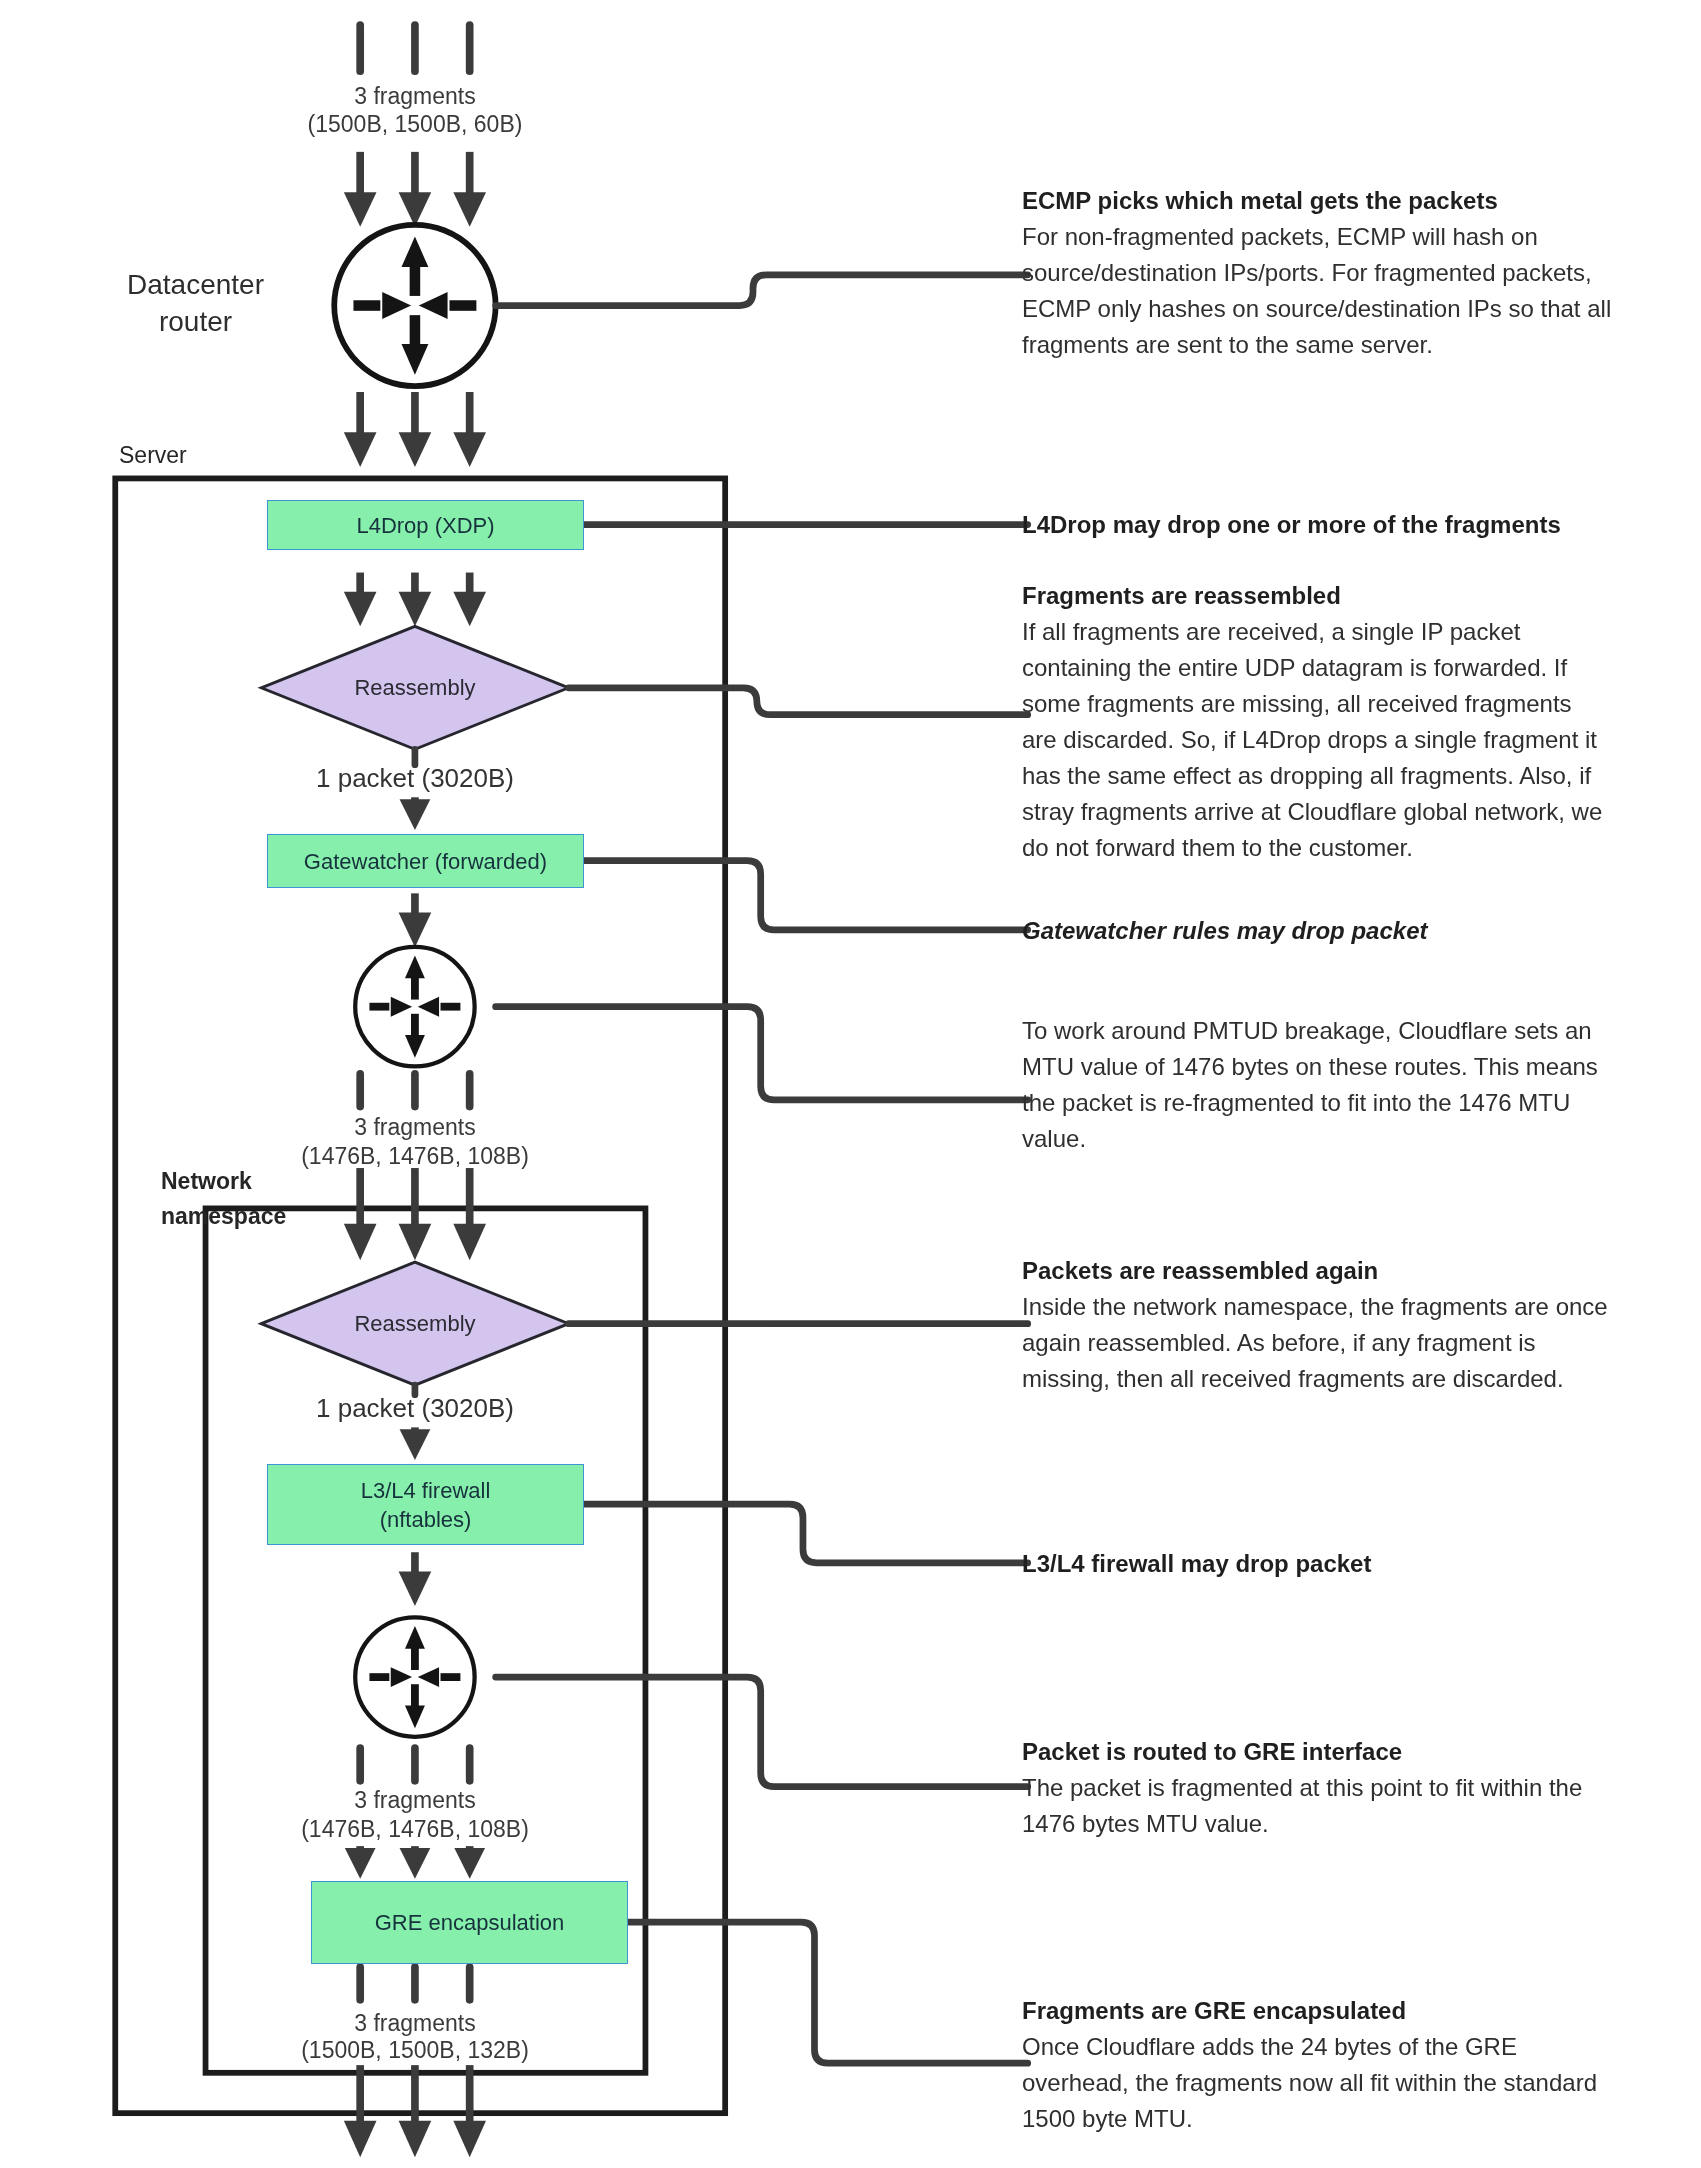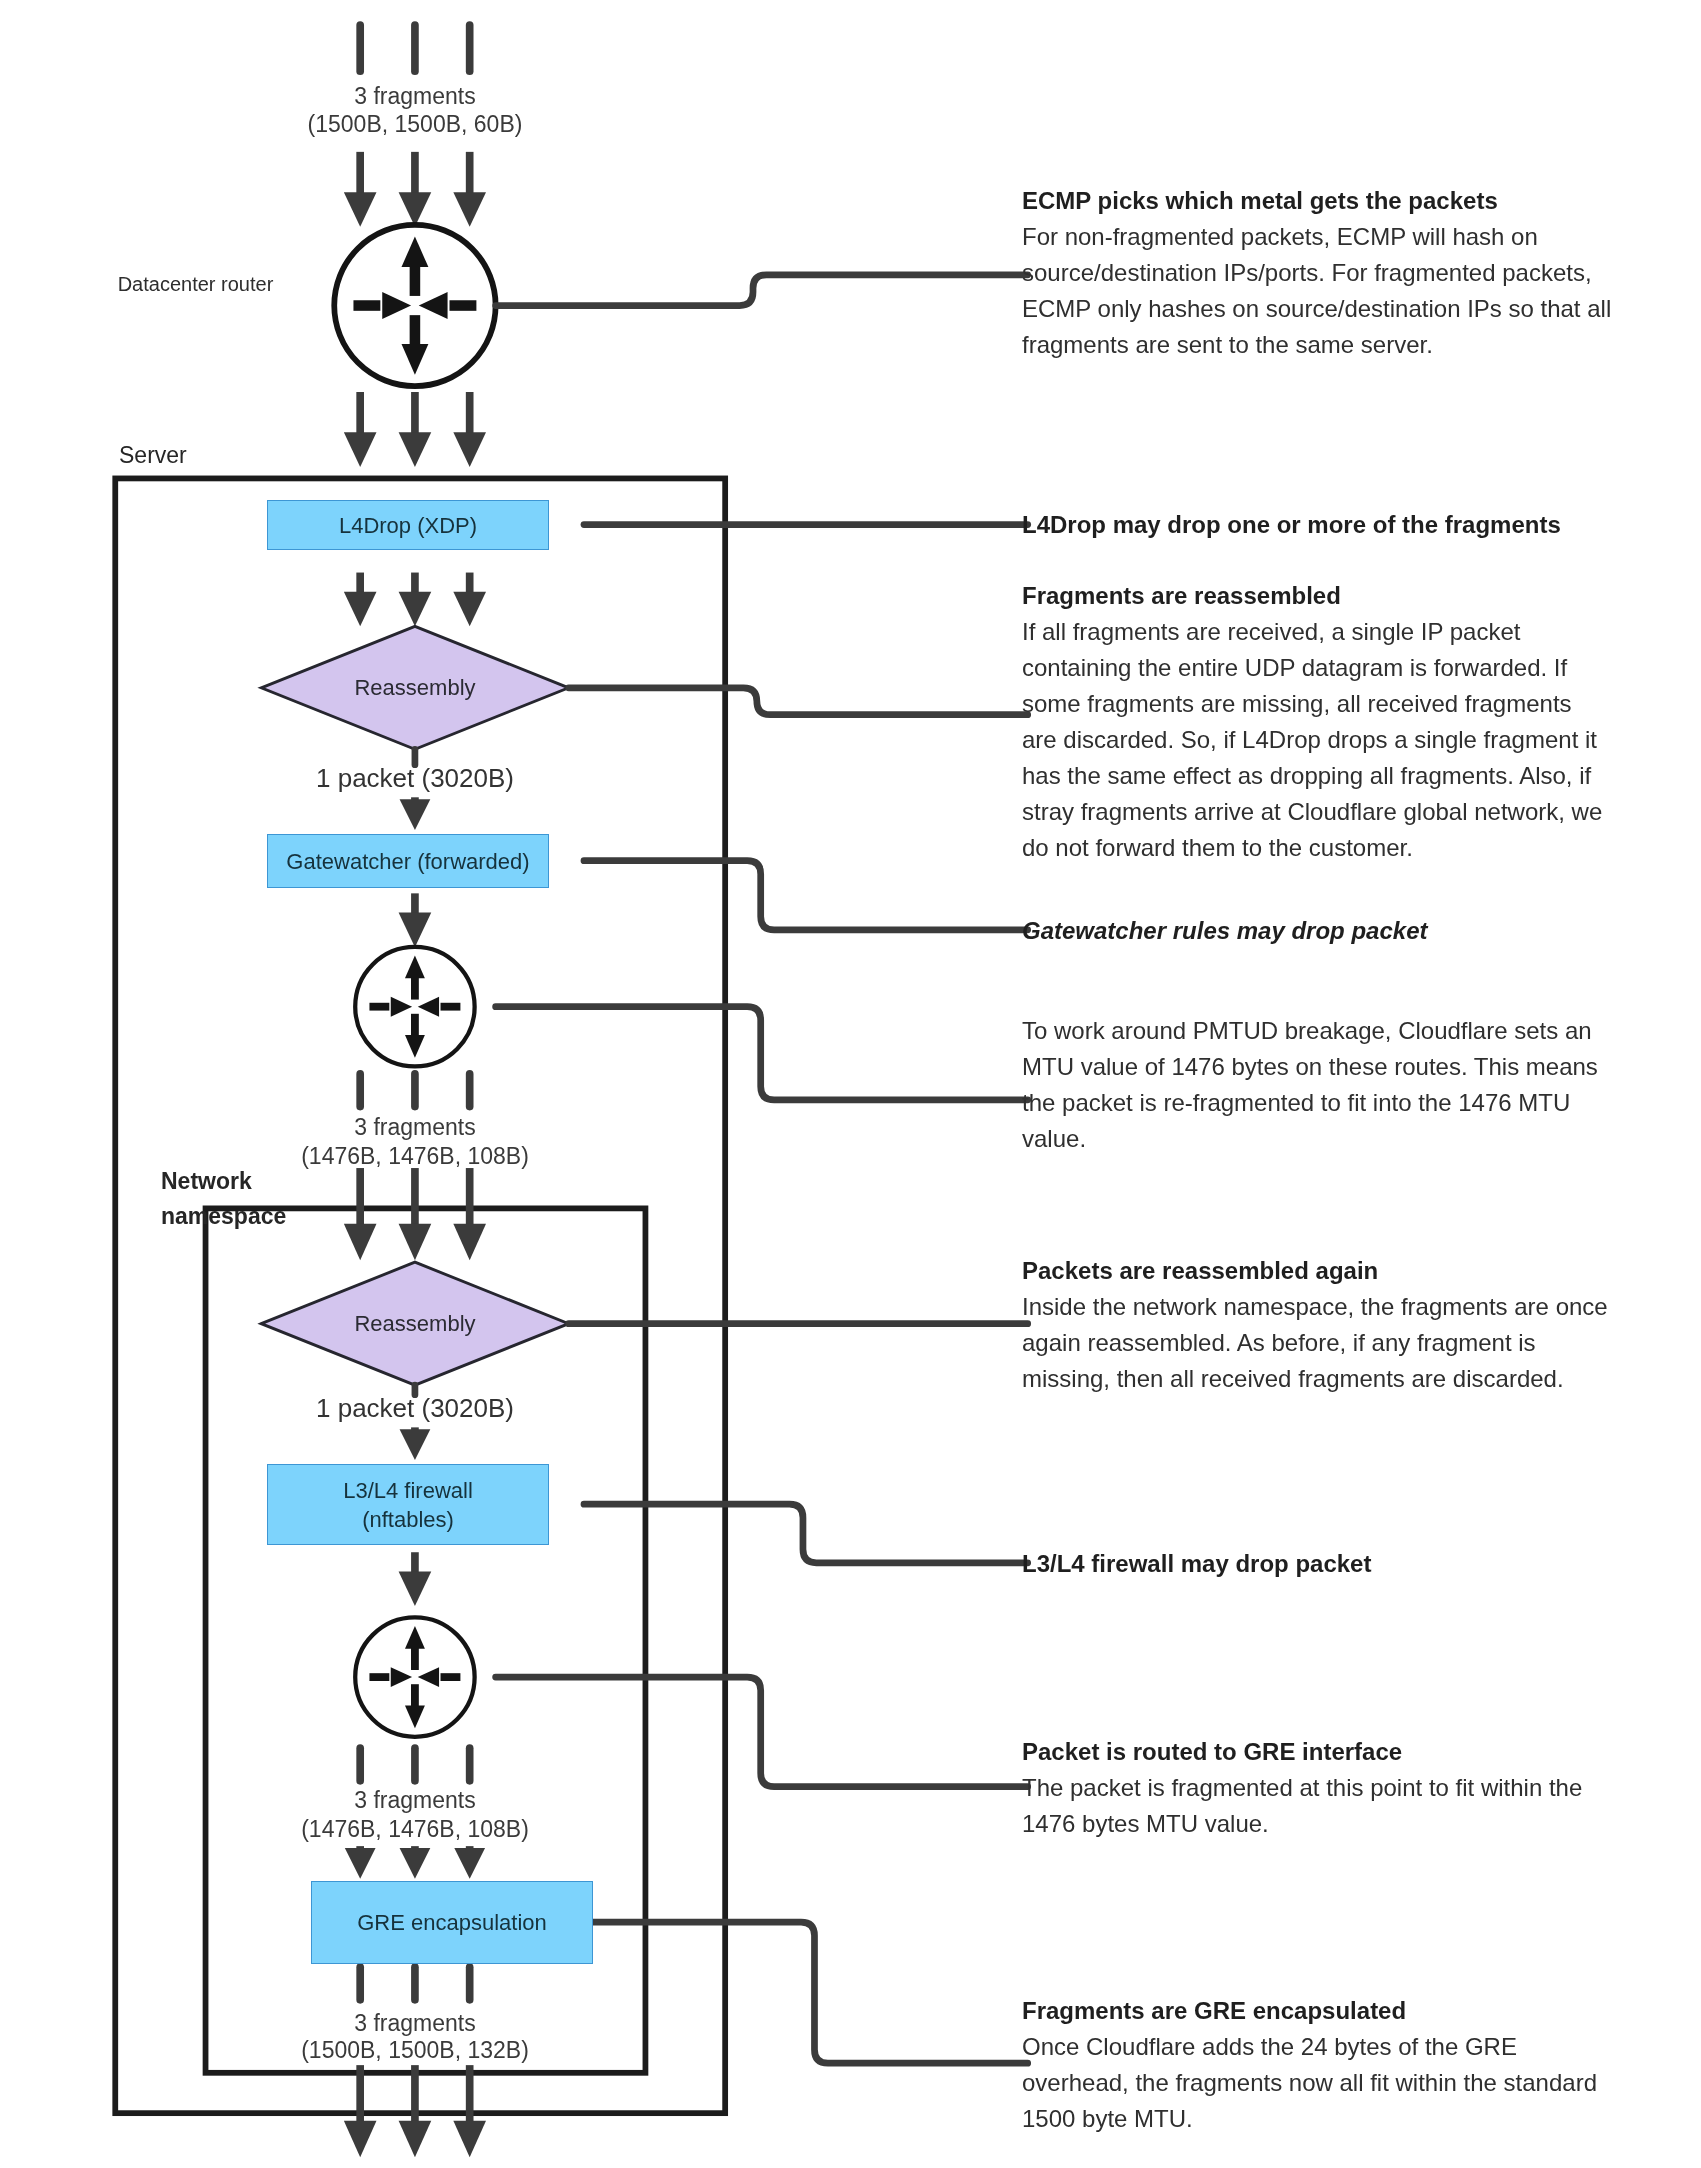--- a/index.html
+++ b/index.html
@@ -4,40 +4,40 @@
 <style>
   html,body{margin:0;padding:0;background:#ffffff;}
   .stage{
     position:relative;width:1701px;height:2168px;background:#ffffff;overflow:hidden;
     font-family:"Liberation Sans", sans-serif;
   }
   .stage svg.shapes{position:absolute;left:0;top:0;width:1701px;height:2168px;}
 
   
   .node{
-    position:absolute;left:267px;width:282px;box-sizing:border-box;
-    background:#7dd3fc;border:1.9px solid #3d96d4;
+    position:absolute;left:267px;width:317px;box-sizing:border-box;
+    background:#86efac;border:1.9px solid #3d96d4;
     display:flex;flex-direction:column;align-items:center;justify-content:center;
     font-size:22px;line-height:29px;color:#16323c;text-align:center;
   }
   #box-l4drop{top:500px;height:50px;}
   #box-gatewatcher{top:834px;height:54px;}
   #box-firewall{top:1464px;height:81px;}
   #box-gre{top:1881px;height:83px;margin-left:44px;}
 
   
   .lbl{
     position:absolute;left:415px;transform:translateX(-50%);
     white-space:nowrap;text-align:center;color:#3a3a3a;
     font-size:23px;line-height:29px;
   }
   .pkt{font-size:26px;line-height:33px;color:#333333;}
   .dlabel{
     position:absolute;left:90px;top:266px;width:211px;text-align:center;
-    font-size:20px;line-height:37px;color:#2e2e2e;
+    font-size:28px;line-height:37px;color:#2e2e2e;
   }
   .boxtag{position:absolute;font-size:23px;line-height:35px;color:#262626;}
   #server-label{left:119px;top:438px;}
   #netns-label{left:161px;top:1164px;width:144px;font-weight:bold;}
 
   .diamond-lbl{font-size:22px;color:#2b2b33;}
 
   
   .ann{position:absolute;left:1022px;width:679px;color:#2f2f2f;}
   .ann h3{margin:0;font-size:24px;line-height:36px;font-weight:700;color:#1f1f1f;}

